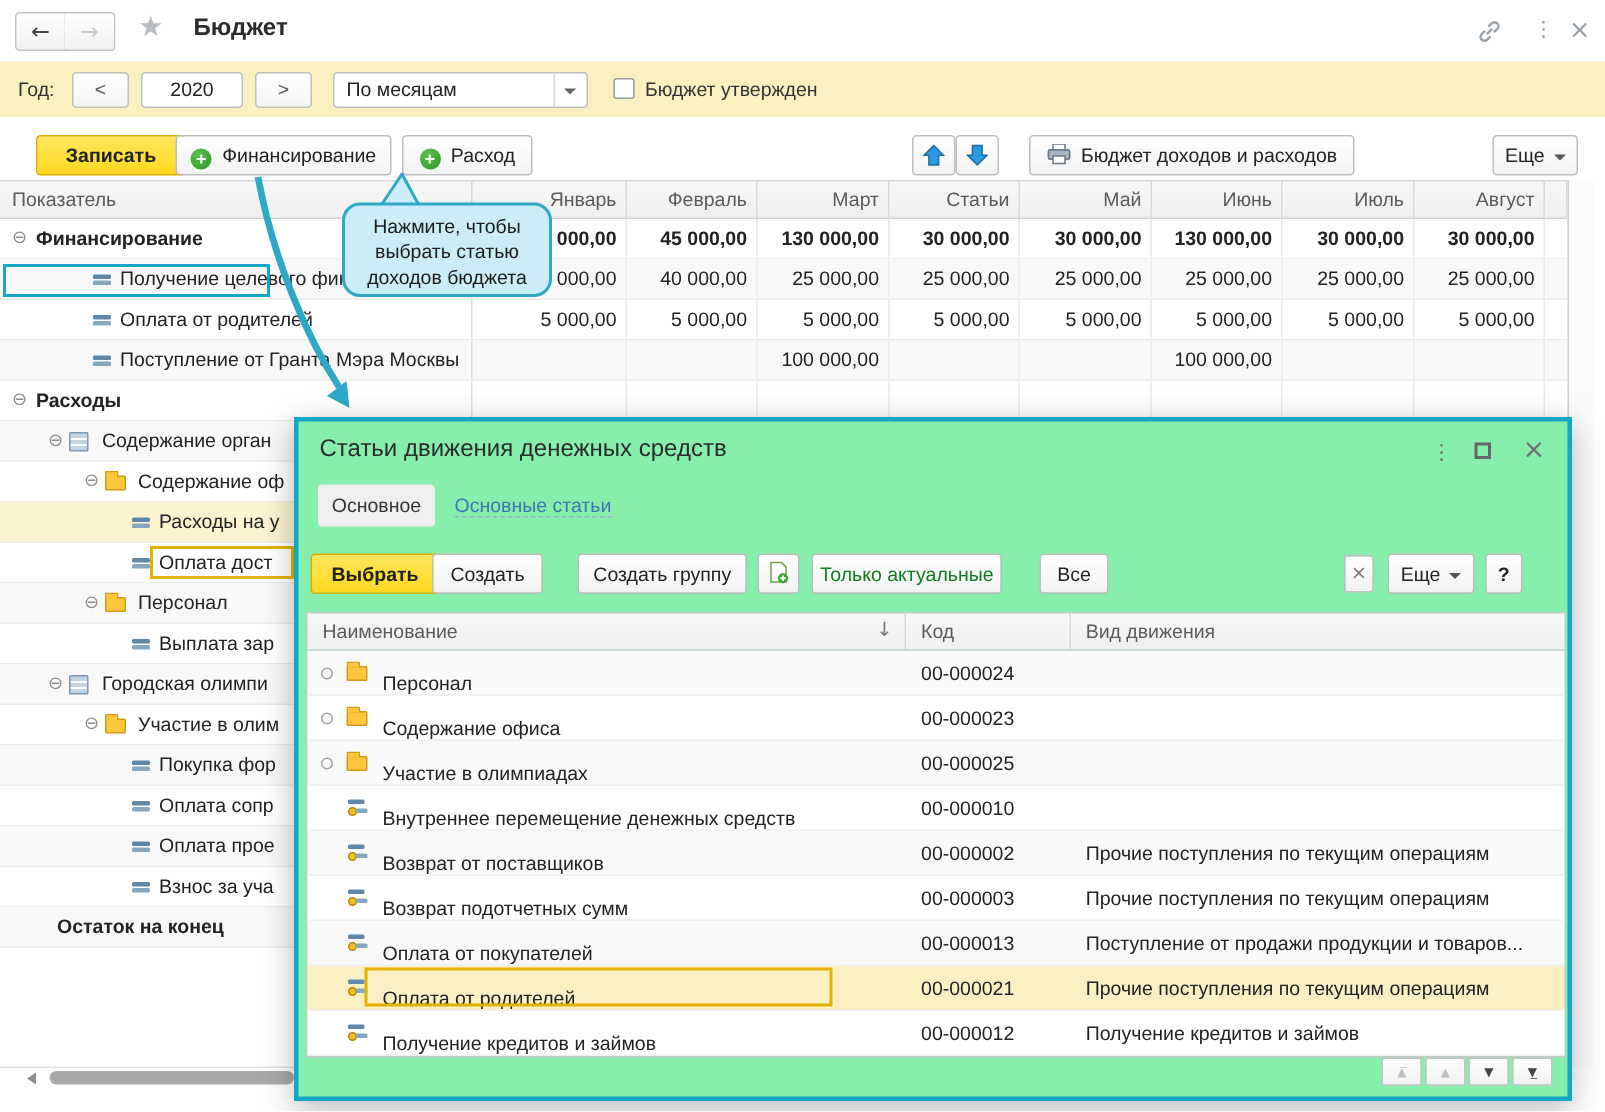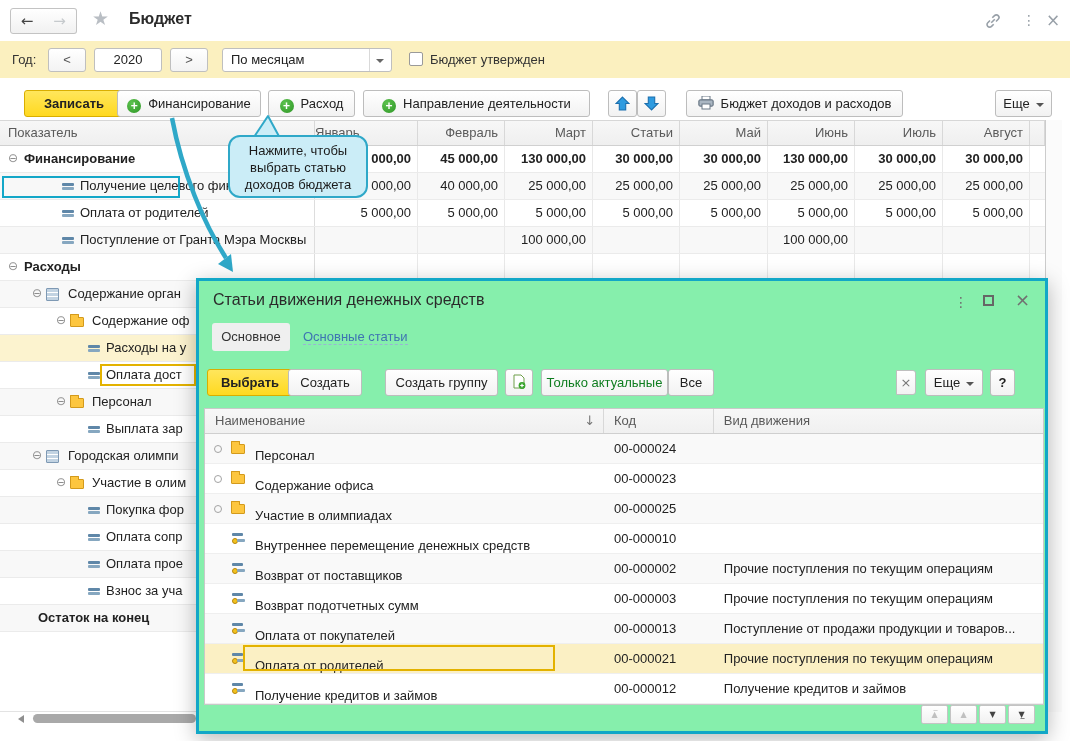--- a/index.html
+++ b/index.html
@@ -147,22 +147,20 @@
     <div class="chk"></div>
     <span class="lbl" style="left:430px">Бюджет утвержден</span>
   </div>
 
   <div class="cmdbar">
     <div class="btn yellow" style="left:24px;width:100px">Записать</div>
     <div class="btn" style="left:117px;width:144px">
       <span class="plus">+</span><span>Финансирование</span></div>
     <div class="btn" style="left:268px;width:87px">
       <span class="plus">+</span><span>Расход</span></div>
-    <div class="btn" style="left:363px;width:227px">
-      <span class="plus">+</span><span>Направление деятельности</span></div>
     <div class="btn" style="left:608px;width:29px">
       <svg width="15" height="15" viewBox="0 0 14 14" style="vertical-align:-3px">
         <polygon points="7,1 13,7 10,7 10,13 4,13 4,7 1,7" fill="#2e9be0" stroke="#1b6fae" stroke-width="1"></polygon>
         </svg></div>
     <div class="btn" style="left:637px;width:29px">
       <svg width="15" height="15" viewBox="0 0 14 14" style="vertical-align:-3px">
         <polygon points="7,13 1,7 4,7 4,1 10,1 10,7 13,7" fill="#2e9be0" stroke="#1b6fae" stroke-width="1"></polygon>
         </svg></div>
     <div class="btn" style="left:686px;width:217px">
       <svg width="16" height="14" viewBox="0 0 16 14" style="vertical-align:-2px;margin-right:7px">
@@ -171,21 +169,21 @@
         <rect x="1" y="4" width="14" height="6" rx="1" fill="#aab6c2" stroke="#6b7886"></rect>
         <rect x="4" y="8" width="8" height="5" fill="#fff" stroke="#6b7886"></rect>
         </svg><span>Бюджет доходов и расходов</span></div>
     <div class="btn" style="left:995px;width:57px">
       <span>Еще</span><span class="morecaret"></span></div>
   </div>
 
   <div class="grid" id="budget-grid">
       <div class="gh">
         <div style="width:315px;padding-left:8px">Показатель</div>
-        <div style="width:103px;padding-right:6px">Январь</div>
+        <div style="width:103px;text-align:right;padding-right:6px">Январь</div>
         <div style="width:87px;text-align:right;padding-right:6px">Февраль</div>
         <div style="width:88px;text-align:right;padding-right:6px">Март</div>
         <div style="width:87px;text-align:right;padding-right:6px">Статьи</div>
         <div style="width:88px;text-align:right;padding-right:6px">Май</div>
         <div style="width:87px;text-align:right;padding-right:6px">Июнь</div>
         <div style="width:88px;text-align:right;padding-right:6px">Июль</div>
         <div style="width:87px;text-align:right;padding-right:6px">Август</div>
         <div style="width:15px"></div>
       </div>
       <div class="grow ">
@@ -497,21 +495,21 @@
     <div class="dbtn yellow" style="left:8px;width:86px">Выбрать</div>
     <div class="dbtn" style="left:89px;width:74px">Создать</div>
     <div class="dbtn" style="left:186px;width:113px">Создать группу</div>
     <div class="dbtn" style="left:306px;width:28px">
       <svg width="14" height="16" viewBox="0 0 14 16" style="vertical-align:-3px">
         <path d="M2,1 h7 l3,3 v10 h-10 z" fill="#fff" stroke="#6f9f4a"></path>
         <circle cx="10" cy="11.5" r="3.4" fill="#3ba52f"></circle>
         <path d="M10,9.7 v3.6 M8.2,11.5 h3.6" stroke="#fff" stroke-width="1.2"></path>
         </svg></div>
     <div class="dbtn green" style="left:342px;width:127px">Только актуальные</div>
-    <div class="dbtn" style="left:469px;width:46px">Все</div>
+    <div class="dbtn" style="left:494px;width:46px">Все</div>
     <div class="search-x u">×</div>
     <div class="dbtn" style="left:726px;width:58px">
       <span>Еще</span><span class="morecaret"></span></div>
     <div class="dbtn" style="left:791px;width:25px;font-weight:bold">?</div>
 
     <div class="dtable" id="dialog-table">
         <div class="dth">
           <div style="width:400px">Наименование<span class="dsort u">↓</span></div>
           <div style="width:110px">Код</div>
           <div style="width:330px;border-right:none">Вид движения</div>

